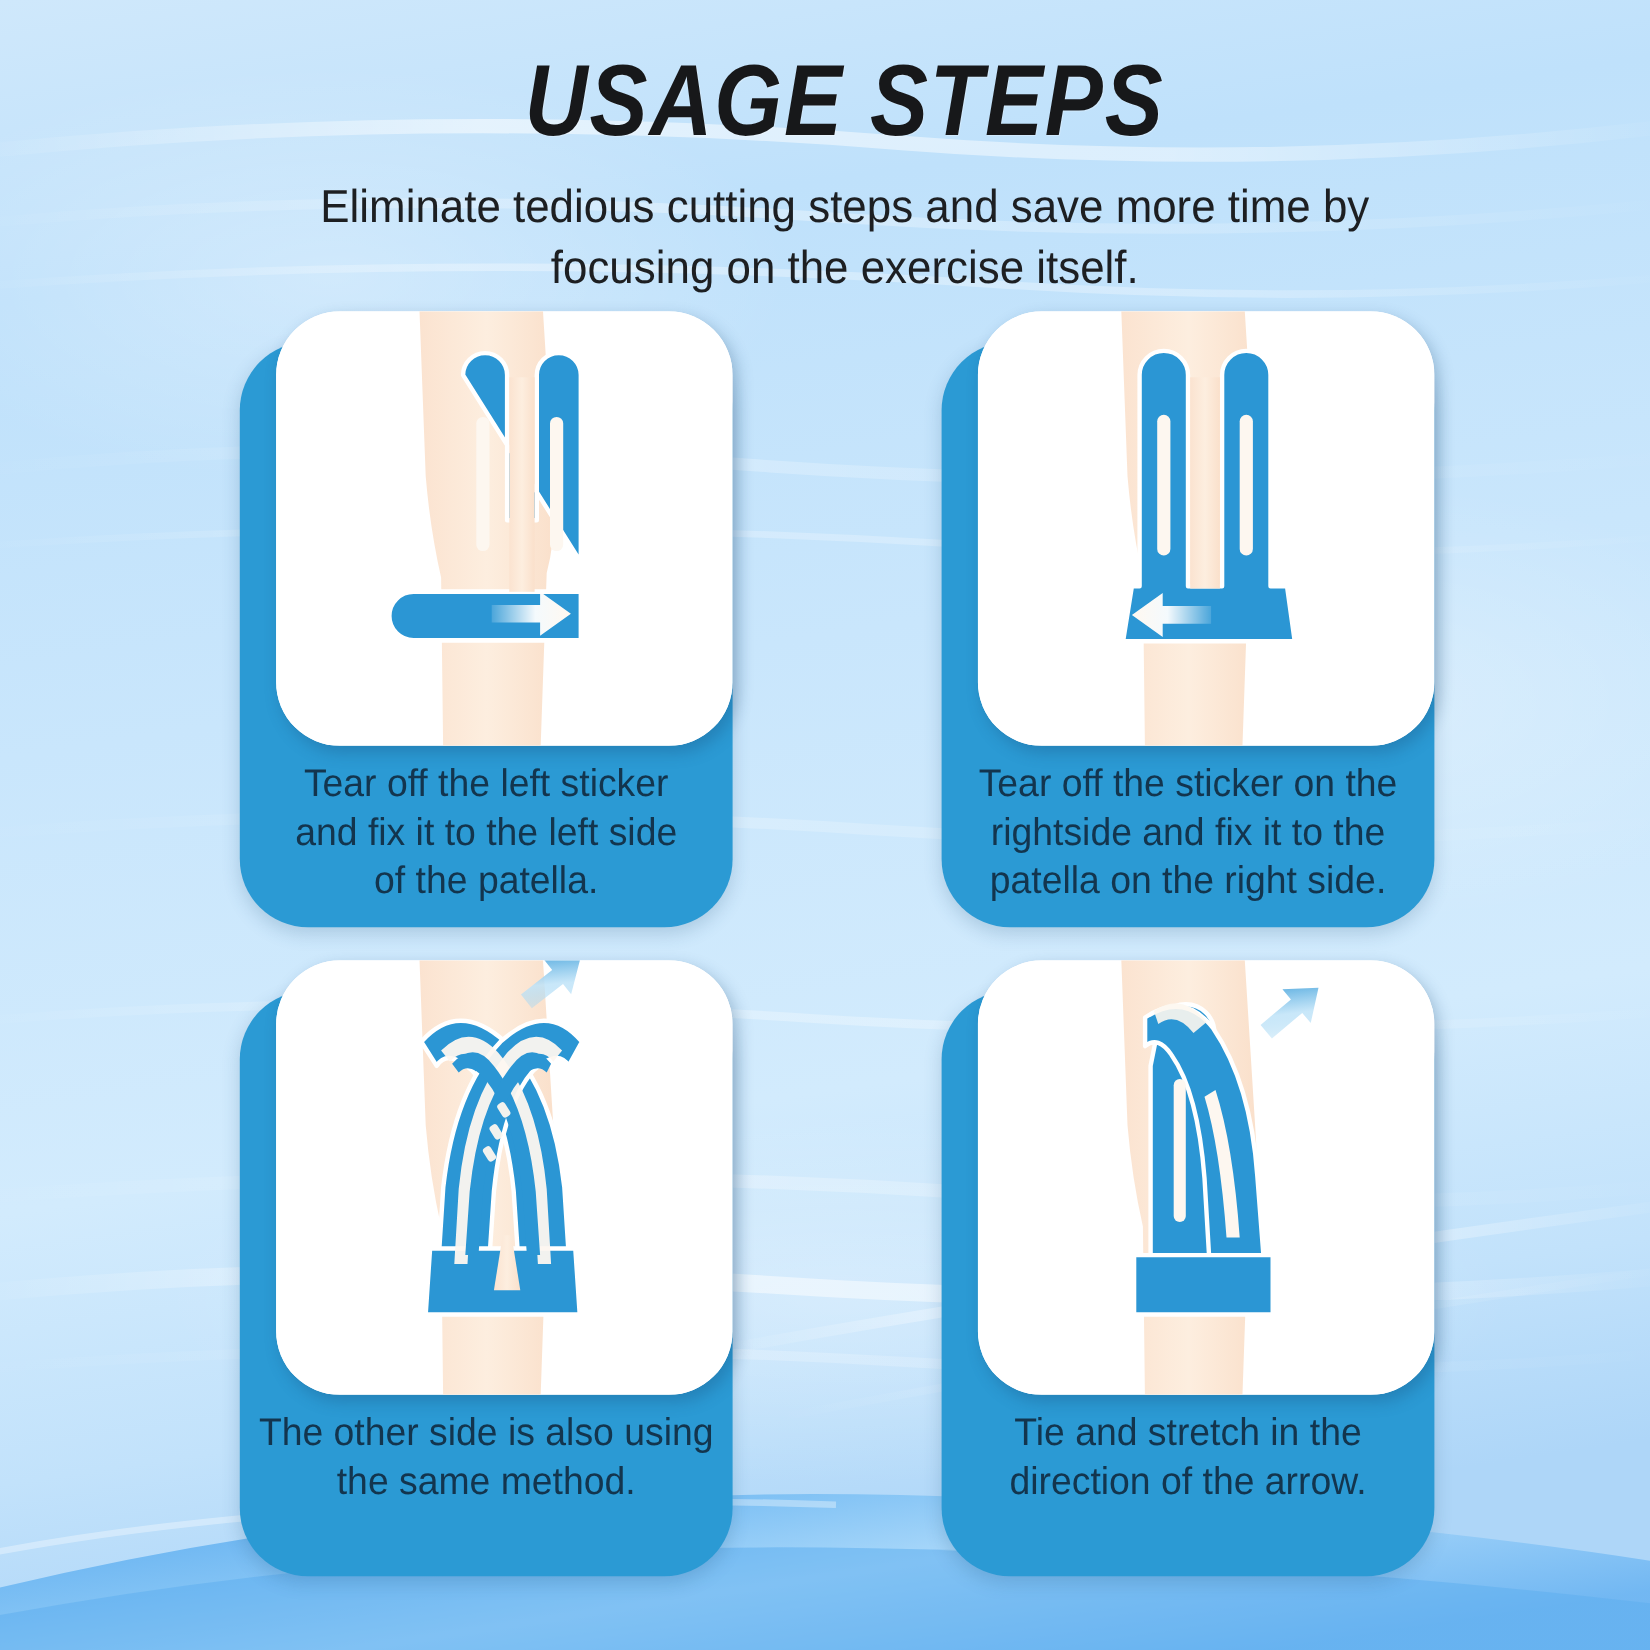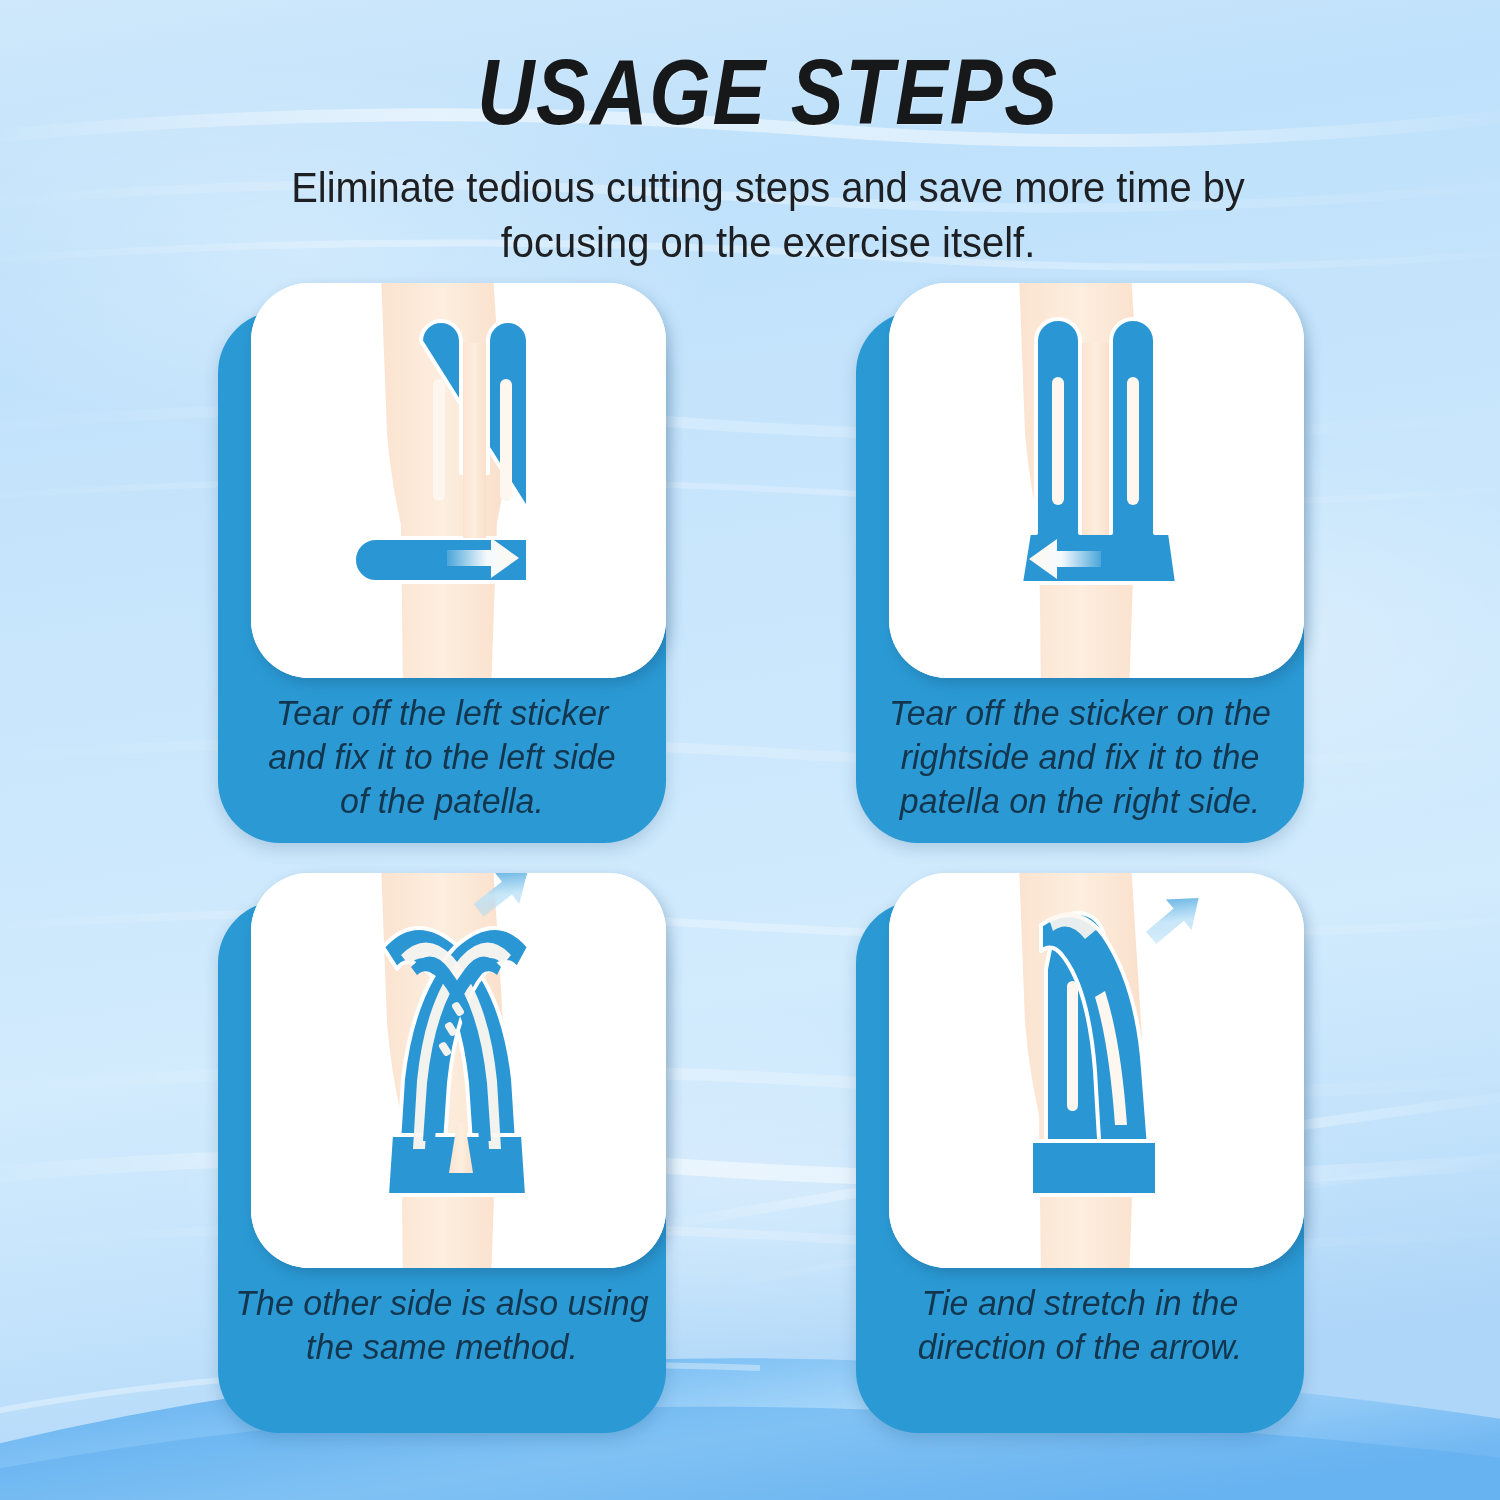--- a/index.html
+++ b/index.html
@@ -34,21 +34,21 @@
   .grid {
     position:absolute; z-index:4;
     top:283px; left:0; width:1500px;
     display:grid;
     grid-template-columns:470px 470px;
     grid-template-rows:560px 560px;
     column-gap:168px; row-gap:30px;
     justify-content:center;
   }
 
-  .card { position:relative; width:470px; height:560px;font-style:italic; }
+  .card { position:relative; width:470px; height:560px; }
 
   .card-body {
     position:absolute; left:22px; top:28px;
     width:448px; height:532px;
     background:#2b9ad4;
     border-radius:62px;
     box-shadow:0 6px 16px rgba(30,80,120,.20);
   }
 
   .photo {

